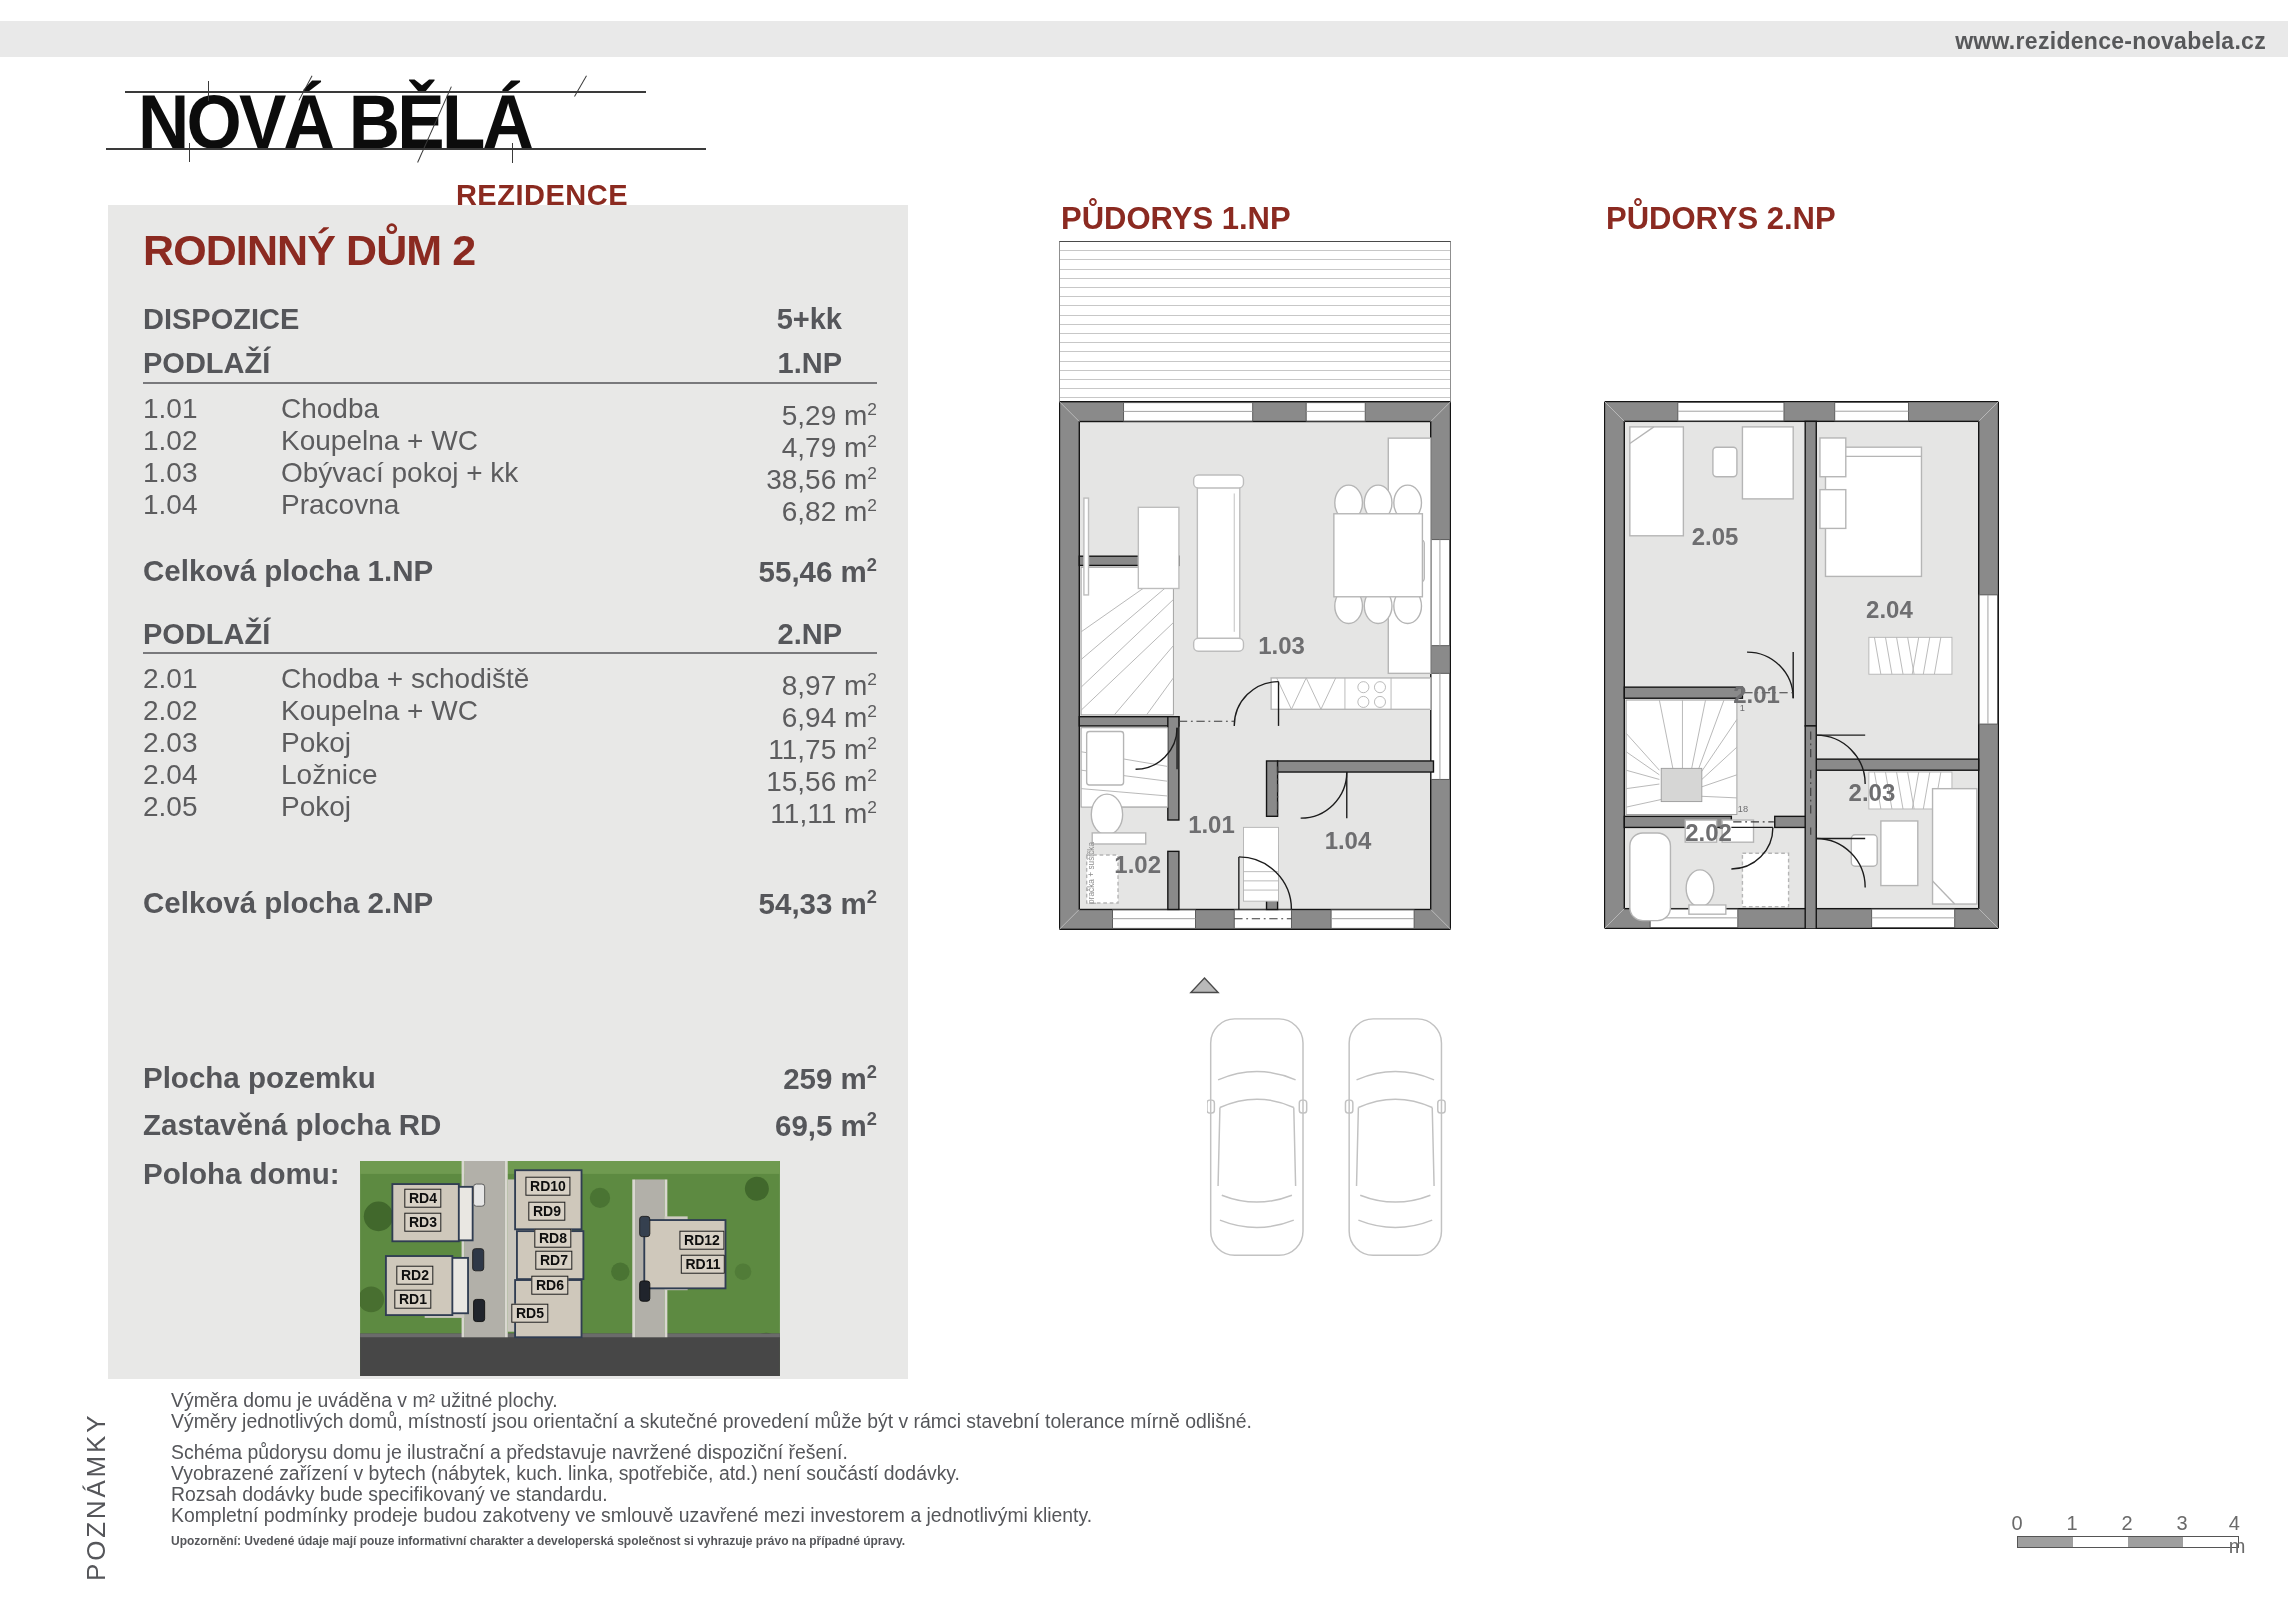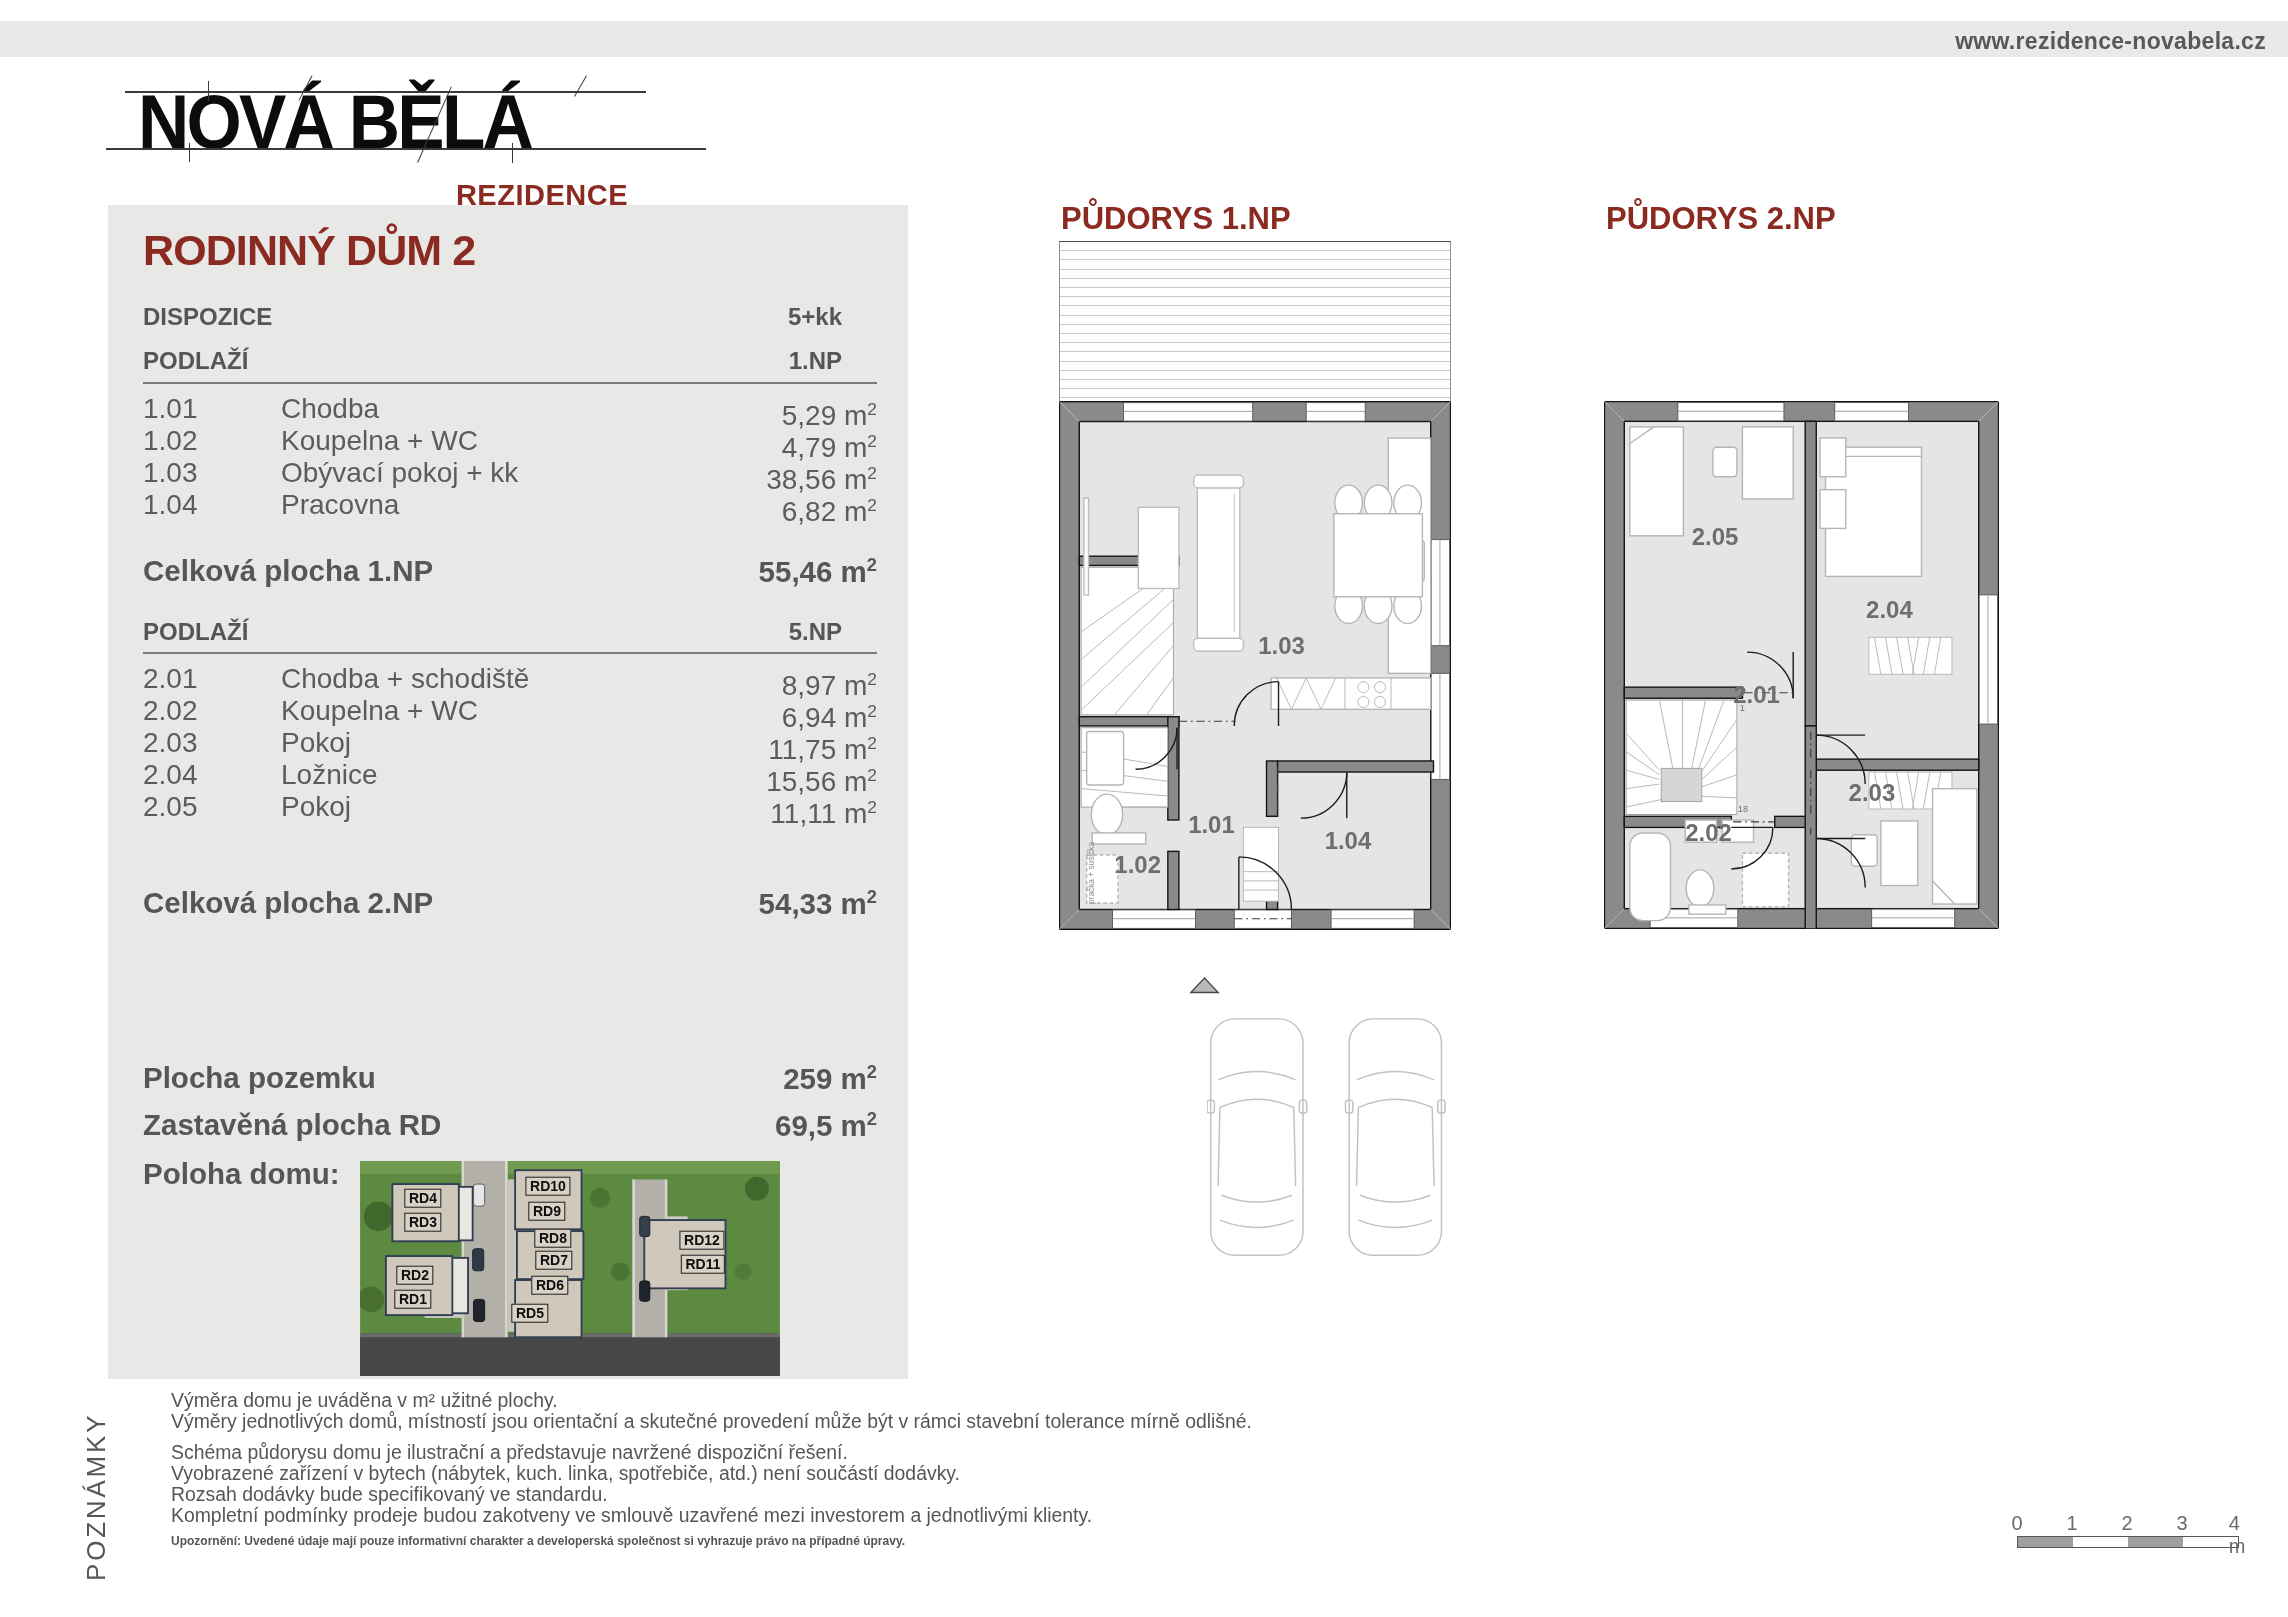--- a/index.html
+++ b/index.html
@@ -12,21 +12,21 @@
   .url{top:28px;left:1661px;width:605px;text-align:right;font-size:23px;font-weight:bold;color:#57585a;letter-spacing:0.3px;}
 
   
   .logo-main{top:78px;left:138px;font-size:71px;font-weight:800;color:#0c0c0c;letter-spacing:-2.8px;transform:scaleY(1.08);transform-origin:left top;white-space:nowrap;}
   .logo-sub{top:179px;left:351px;width:277px;text-align:right;font-size:29px;font-weight:bold;color:#8b2a20;letter-spacing:0.5px;}
   .sketch{background:#3a3a3a;}
 
   
   .panel{top:205px;left:108px;width:800px;height:1174px;background:#e8e8e7;}
   .ptitle{top:226px;left:143px;font-size:43px;font-weight:800;color:#8b2a21;letter-spacing:-0.9px;}
-  .hrow{left:143px;width:734px;display:flex;justify-content:space-between;font-size:24px;font-weight:bold;color:#55565a;}
+  .hrow{left:143px;width:734px;display:flex;justify-content:space-between;font-size:29px;font-weight:bold;color:#55565a;}
   .hrow .hval{width:222px;text-align:right;padding-right:35px;}
   .rule{left:143px;width:734px;height:1.8px;background:#79797c;}
   .rooms{left:143px;width:734px;font-size:28px;color:#5c5c5e;}
   .room-row{display:flex;height:32px;line-height:32px;}
   .rid{width:138px;}
   .rname{flex:1;}
   .rarea{width:203px;text-align:right;}
   sup{font-size:.62em;}
   .trow{left:143px;width:734px;display:flex;justify-content:space-between;font-size:29.5px;font-weight:bold;color:#55565a;}
   .trow .tval{text-align:right;}
@@ -113,21 +113,21 @@
       </div>
     </div>
 
   <div class="abs trow" style="top:554px;">
     <span>Celková plocha 1.NP</span>
     <span class="tval" id="total1">55,46&nbsp;m<sup>2</sup></span>
   </div>
 
   <div class="abs hrow" style="top:618px;">
     <span>PODLAŽÍ</span>
-    <span class="hval">5.NP</span>
+    <span class="hval">2.NP</span>
   </div>
   <div class="abs rule" style="top:652px;"></div>
   <div class="abs rooms" style="top:663px;" id="floor2-rows">
       <div class="room-row">
         <span class="rid">2.01</span>
         <span class="rname">Chodba + schodiště</span>
         <span class="rarea">8,97&nbsp;m<sup>2</sup></span>
       </div>
       <div class="room-row">
         <span class="rid">2.02</span>

